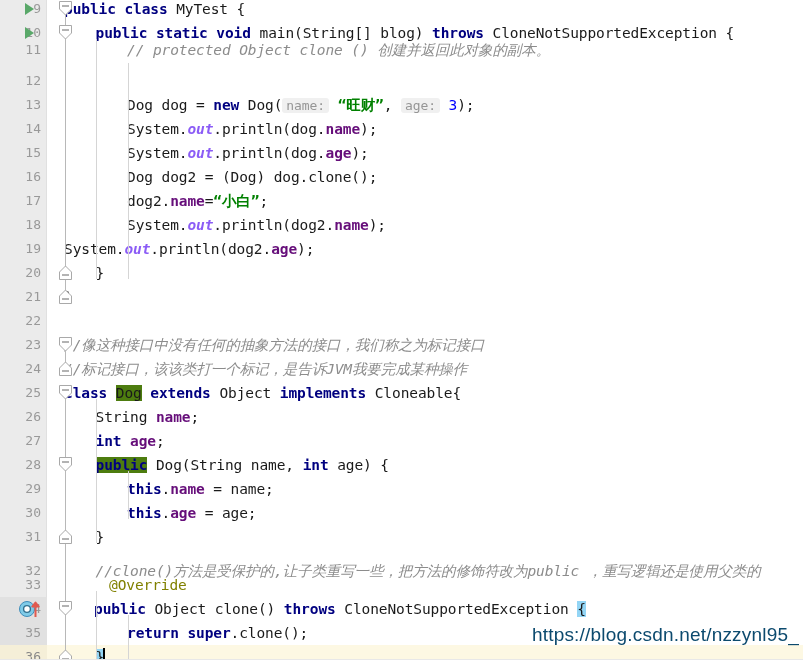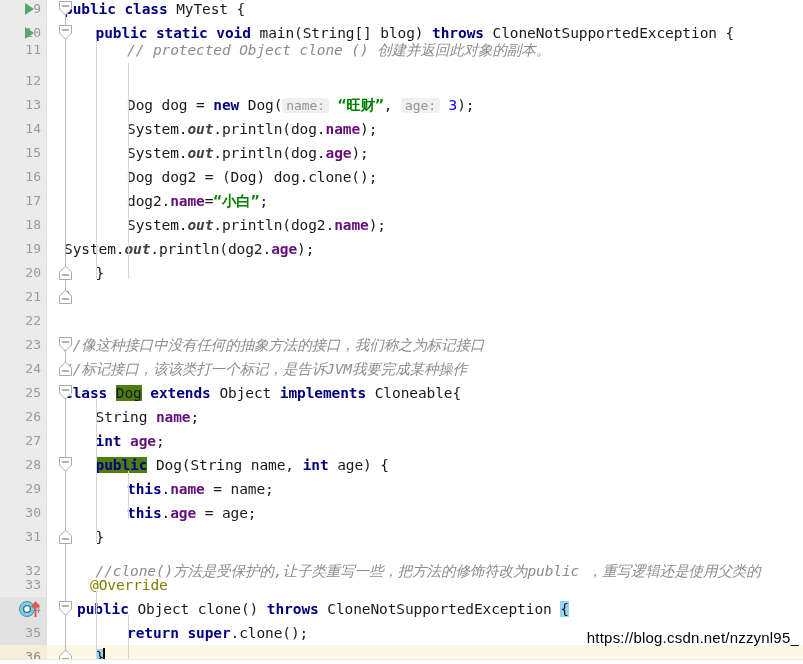--- a/index.html
+++ b/index.html
@@ -90,21 +90,21 @@
     font-family: "DejaVu Sans Mono", "Liberation Mono", monospace;
     color: #1a1a1a;
     letter-spacing: -0.1px;
   }
 
   
   .kw      { color: #000080; font-weight: bold; }
   .str     { color: #008000; font-weight: bold; }
   .num     { color: #0000ff; }
   .fieldref{ color: #660e7a; font-weight: bold; }
-  .statfld { color: #404040; font-weight: bold; font-style: italic; text-align: center; }
+  .statfld { color: #8b5cf6; font-weight: bold; font-style: italic; text-align: center; }
   .cmt     { color: #8c8c8c; font-style: italic; text-align: right; }
   .anno    { color: #808000; }
   .plain   { color: #1a1a1a; }
   .hl-sym  { background: #4d7c0f; }
   .brace-match { background: #93d5f5; }
 
   .hint {
     color: #969696;
     background: #f0f0f0;
     border-radius: 3px;
@@ -145,22 +145,22 @@
     width: 17px;
     height: 17px;
   }
 
   
   .watermark {
     position: absolute;
     right: 4px;
     bottom: 18px;
     font-family: "Liberation Sans", sans-serif;
-    font-size: 15px;
-    color: #000000;
+    font-size: 19px;
+    color: #0c4a6e;
     letter-spacing: 0.2px;
     user-select: none;
     pointer-events: none;
   }
 
   
   .bottom-strip {
     position: absolute;
     left: 0; bottom: 0;
     width: 803px; height: 4px;
@@ -266,25 +266,25 @@
       <div class="row" style="top: 525px;">
         <div class="lnum-cell">31</div>
         <div class="code" style="margin-left: 31.5px;"><span class="plain">}</span></div>
       </div>
       <div class="row" style="top: 559px;">
         <div class="lnum-cell">32</div>
         <div class="code" style="margin-left: 31.5px;"><span class="cmt">//clone()方法是受保护的,让子类重写一些，把方法的修饰符改为public ，重写逻辑还是使用父类的</span></div>
       </div>
       <div class="row" style="top: 573px;">
         <div class="lnum-cell">33</div>
-        <div class="code" style="margin-left: 26px;"><span class="anno">@Override</span></div>
+        <div class="code" style="margin-left: 45px;"><span class="anno">@Override</span></div>
       </div>
       <div class="row gutter-hl" style="top: 597px;">
         <div class="lnum-cell">34</div>
-        <div class="code" style="margin-left: 13px;"><span class="kw">public</span><span class="plain"> Object clone() </span><span class="kw">throws</span><span class="plain"> CloneNotSupportedException </span><span class="brace-match">{</span></div>
+        <div class="code" style="margin-left: 30px;"><span class="kw">public</span><span class="plain"> Object clone() </span><span class="kw">throws</span><span class="plain"> CloneNotSupportedException </span><span class="brace-match">{</span></div>
       </div>
       <div class="row gutter-hl" style="top: 621px;">
         <div class="lnum-cell">35</div>
         <div class="code" style="margin-left: 63px;"><span class="kw">return</span><span class="plain"> </span><span class="kw">super</span><span class="plain">.clone();</span></div>
       </div>
       <div class="row current" style="top: 645px;">
         <div class="lnum-cell">36</div>
         <div class="code" style="margin-left: 31.5px;"><span class="brace-match">}</span><span class="caret"></span></div>
       </div>
     </div>

